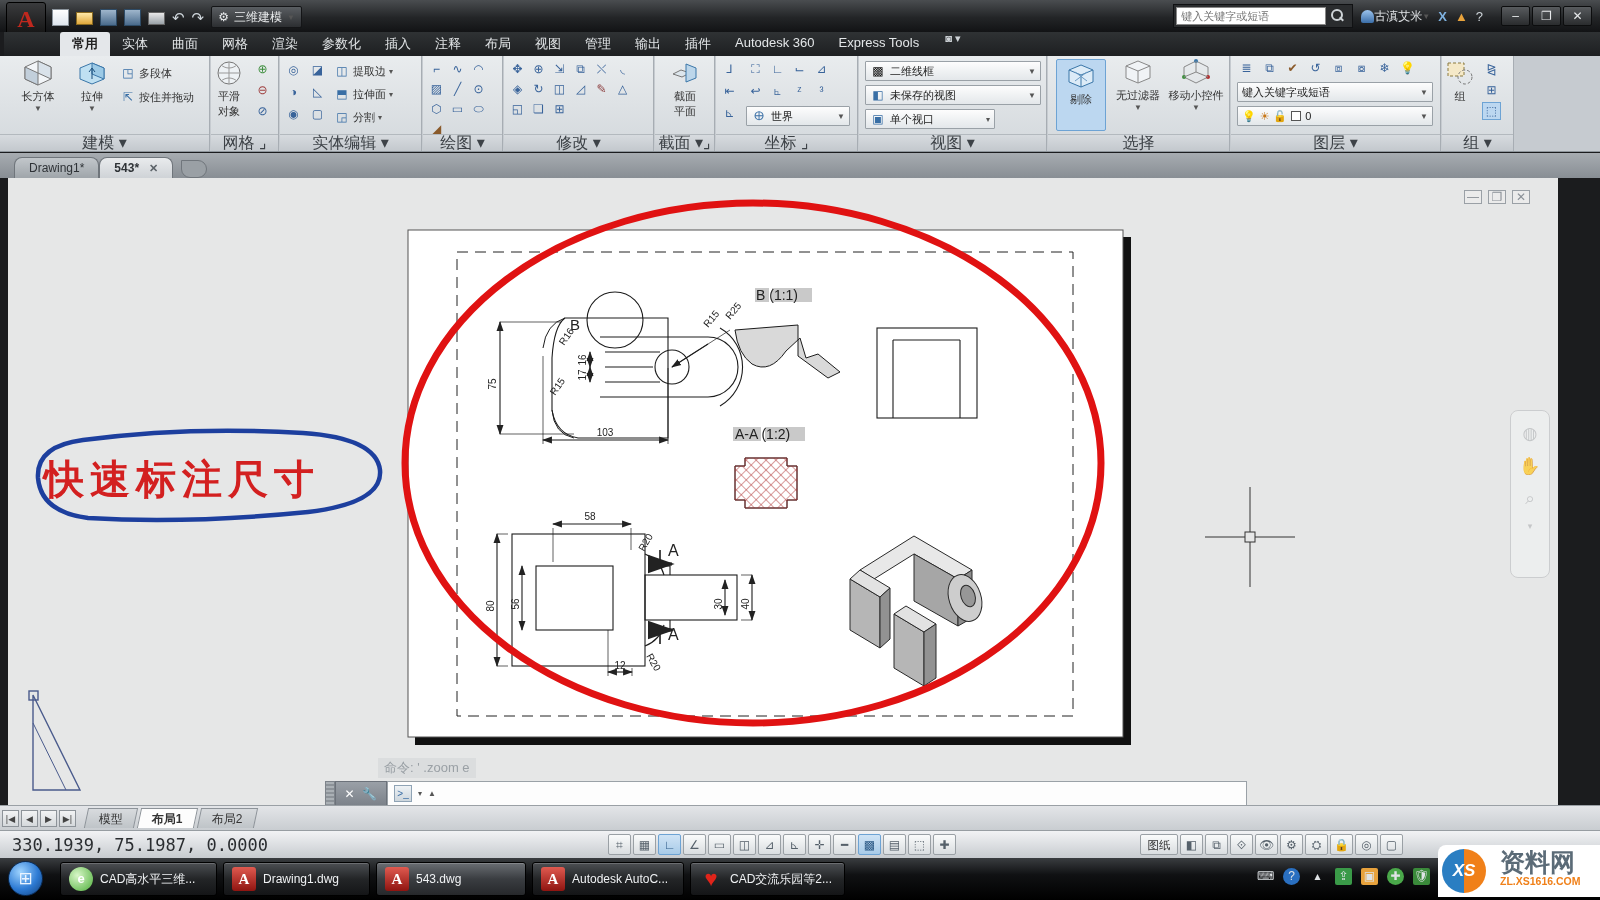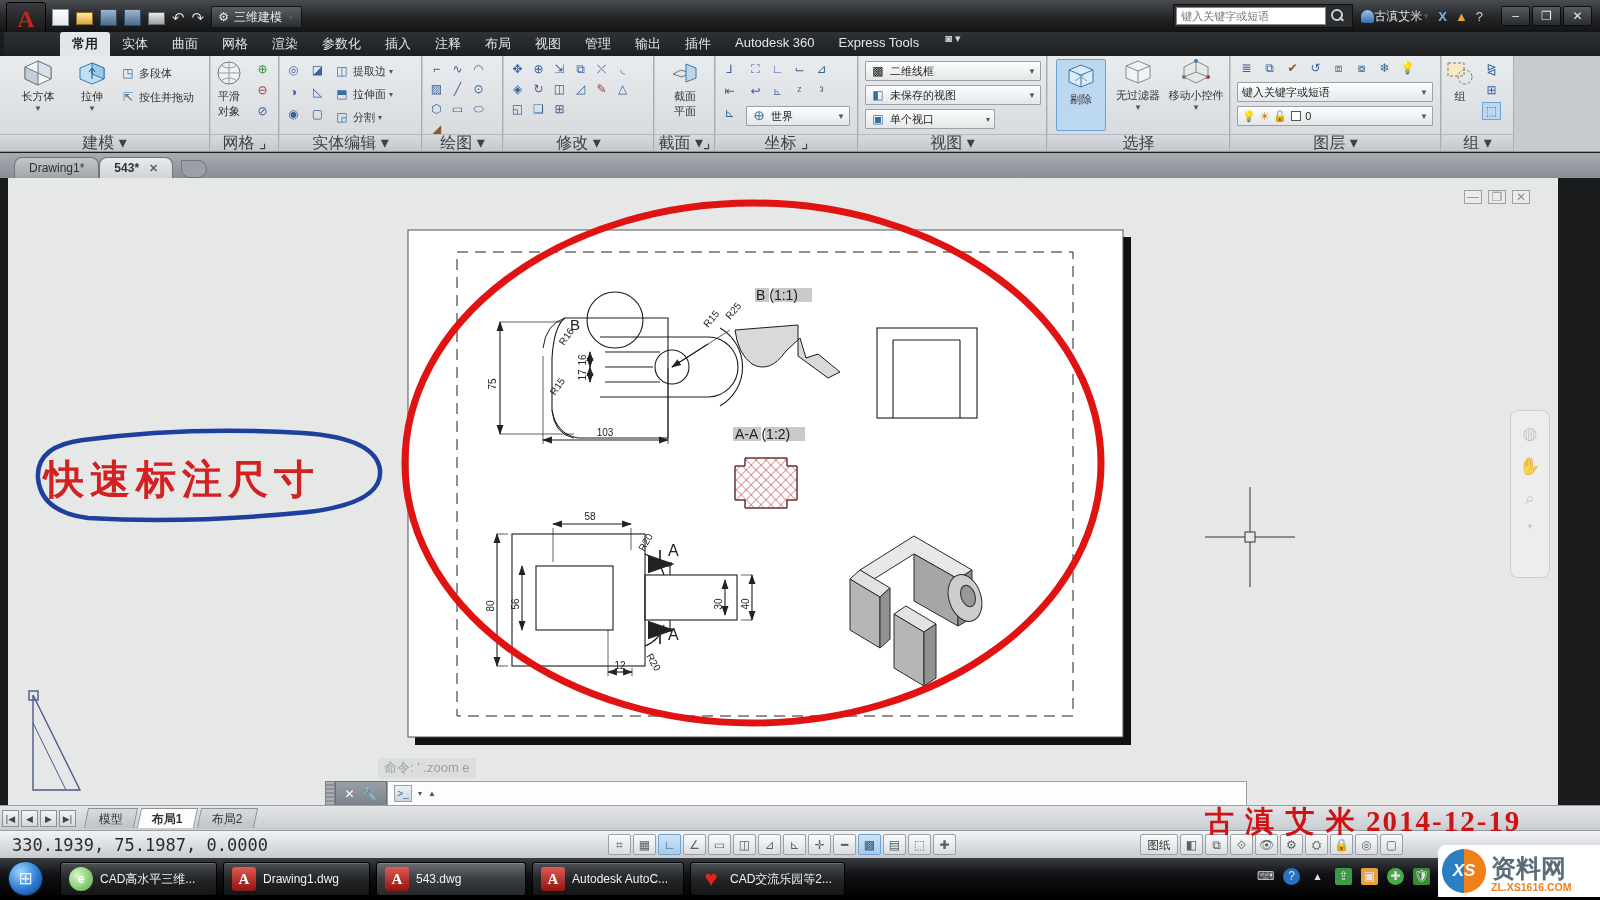--- a/index.html
+++ b/index.html
@@ -114,21 +114,21 @@
     background:linear-gradient(#4c4f53,#232527 50%,#141517); box-shadow:inset 0 1px 0 rgba(255,255,255,.18);
     display:flex; align-items:center; gap:7px; padding:0 8px; color:#f0f2f4; font-size:12px; overflow:hidden; white-space:nowrap; }
   .task.active { background:linear-gradient(#6a6e73,#3a3d41 50%,#26282b); }
   .tico { width:24px; height:24px; flex:0 0 auto; border-radius:3px; text-align:center; line-height:24px; font-weight:bold; }
   .tico.acad { background:linear-gradient(#e05a50,#8f1410); color:#fff; font-family:"Liberation Serif",serif; font-size:15px; }
   .tico.globe { background:radial-gradient(circle at 35% 35%,#d8f7c8,#4eae3a); color:#fff; border-radius:50%; font-size:13px; }
   .tico.heart { background:transparent; color:#e0241a; font-size:22px; }
   .tray { right:170px; top:10px; display:flex; gap:9px; align-items:center; }
   .tray .ti { width:17px; height:17px; font-size:12px; line-height:16px; text-align:center; color:#dfe3e6; border-radius:2px; }
   #sitelogo { right:0; top:845px; width:162px; height:52px; background:#fff; border-radius:8px 0 0 0; z-index:60;
-    display:flex; align-items:flex-end; padding:4px; gap:5px; }
+    display:flex; align-items:flex-start; padding:4px; gap:14px; }
   .slogo-circle { width:44px; height:44px; border-radius:50%; background:conic-gradient(#f08019 0 50%,#2a7ec2 50% 100%);
     color:#fff; font-style:italic; font-weight:bold; font-size:17px; text-align:center; line-height:44px; }
   .slogo-name { font-size:25px; font-weight:bold; color:#5b6b77; line-height:26px; }
   .slogo-url { font-size:10.5px; color:#f08019; font-weight:bold; }
 </style>
 </head>
 <body>
 
 <div id="app">
 
@@ -651,21 +651,20 @@
       <span class="stbtn">⟐</span>
       <span class="stbtn">👁</span>
       <span class="stbtn">⚙</span>
       <span class="stbtn">⛭</span>
       <span class="stbtn">🔒</span>
       <span class="stbtn">◎</span>
       <span class="stbtn">▢</span>
     </div>
   </div>
 
-  <div id="stamp" class="abs">古 滇 艾 米 2014-12-19</div>
 
   <div id="taskbar" class="abs">
     <div id="startorb" class="abs">⊞</div>
     <div class="task abs" style="left:60px;width:157px">
       <span class="tico globe">e</span>
       <span>CAD高水平三维...</span>
     </div>
     <div class="task abs" style="left:223px;width:147px">
       <span class="tico acad">A</span>
       <span>Drawing1.dwg</span>

